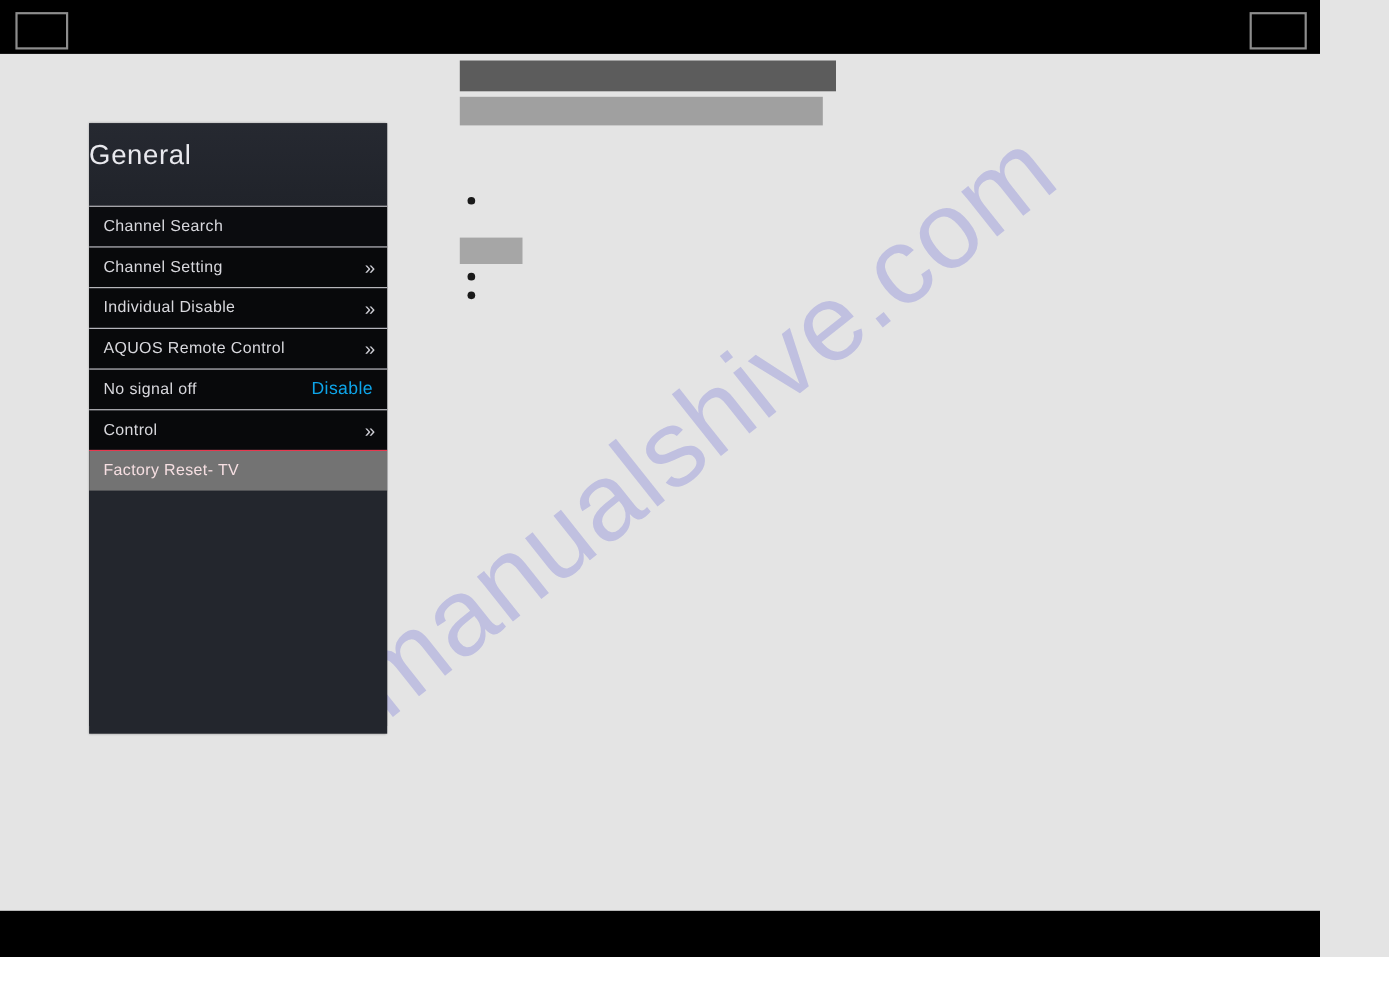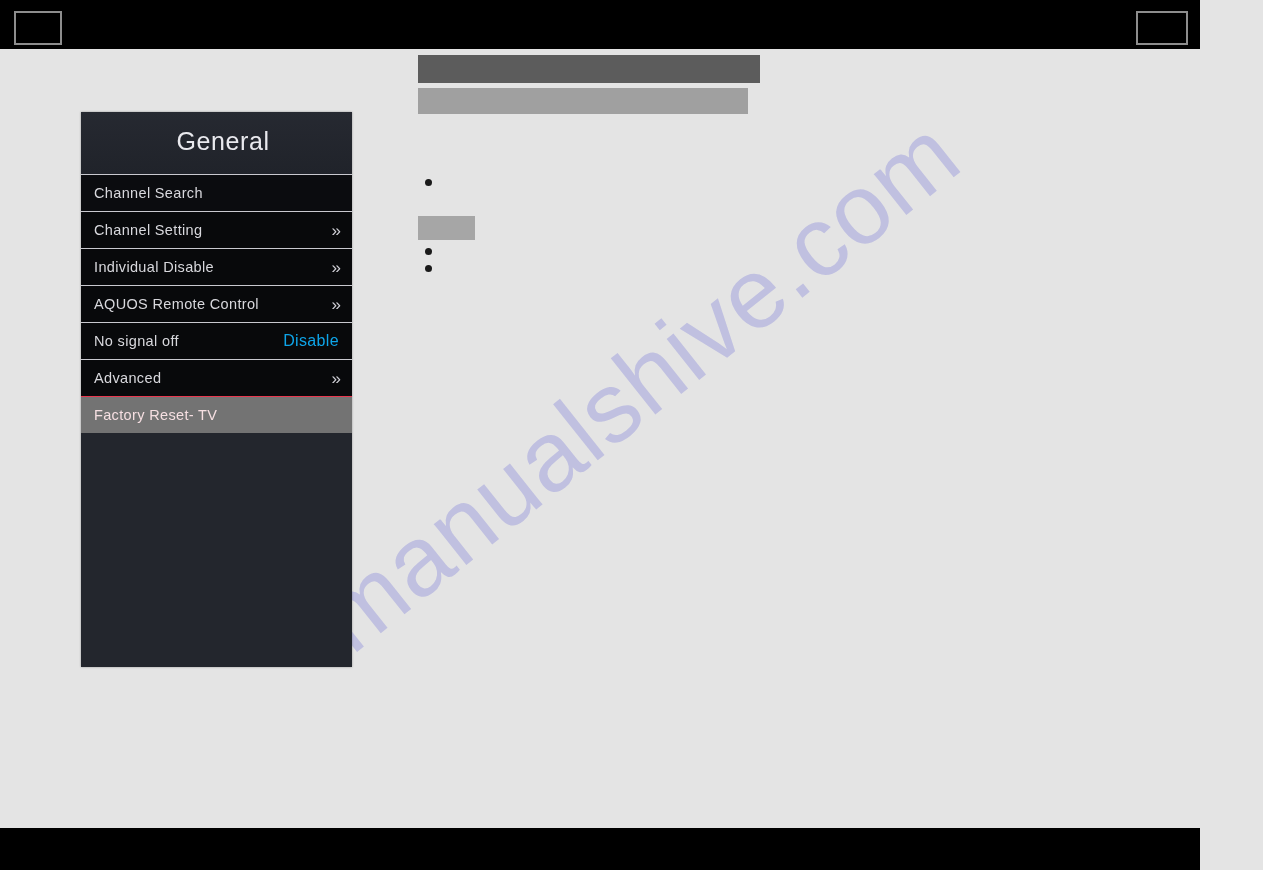--- a/index.html
+++ b/index.html
@@ -134,30 +134,28 @@
     top: 112px;
     width: 271px;
     height: 555px;
     background: #23262d;
     z-index: 4;
     overflow: hidden;
     box-shadow: 0 0 2px rgba(0,0,0,0.35);
   }
 
   .menu-title {
-    height: 62px;
+    height: 75px;
     line-height: 59px;
-    padding-left: 13px;
     box-sizing: border-box;
     color: #e9e9ee;
     font-size: 25px;
     font-weight: 400;
     letter-spacing: 0.6px;
     background: linear-gradient(180deg,#262931 0%, #20232a 100%);
-    text-align: center;
   }
 
   .menu-list {
     background: #23262d;
   }
 
   .menu-item {
     position: relative;
     height: 37px;
     display: flex;
@@ -254,21 +252,21 @@
         <span class="chev">»</span>
       </div>
 
       <div class="menu-item">
         <span class="label">No signal off</span>
         <span class="value">Disable</span>
         <span class="chev"></span>
       </div>
 
       <div class="menu-item">
-        <span class="label">Advanced</span>
+        <span class="label">Control</span>
         <span class="value"></span>
         <span class="chev">»</span>
       </div>
 
       <div class="menu-item selected">
         <span class="label">Factory Reset- TV</span>
         <span class="value"></span>
         <span class="chev"></span>
       </div>
 

